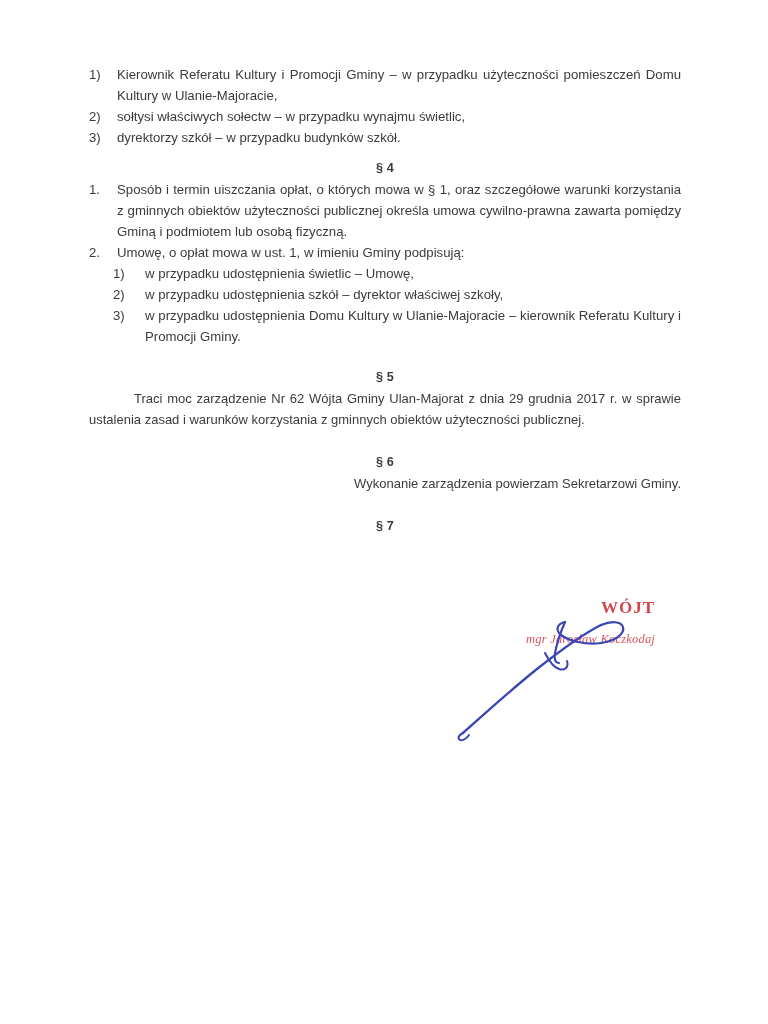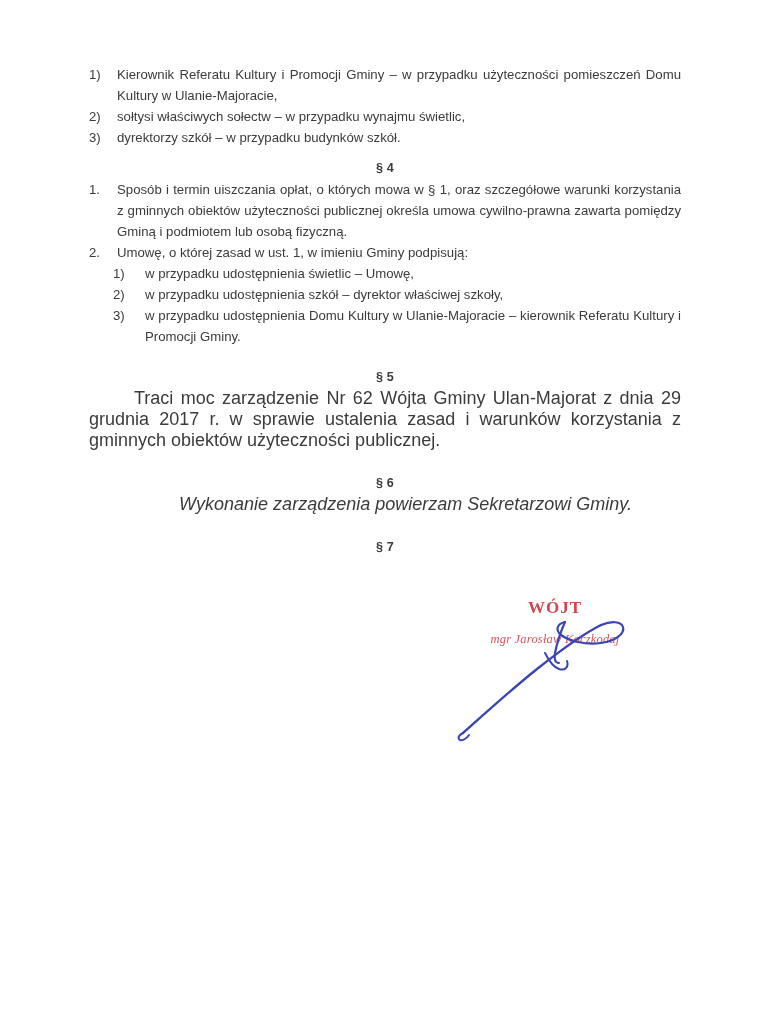--- a/index.html
+++ b/index.html
@@ -18,34 +18,33 @@
   }
   .content {
     position: absolute;
     left: 89px;
     top: 64px;
     width: 592px;
   }
 
   
   .para {
-    font-size: 18px;
+    font-size: 13px;
     line-height: 21px;
     text-align: justify;
     text-justify: inter-word;
     margin: 0;
     color: #3b3b3d;
   }
   .para.indent-first {
     text-indent: 45px;
   }
   .para.plain {
-    text-align: center;
+    text-align: right;
     margin-left: 41px;
-    font-style: italic;
   }
 
   
   .sec-heading {
     font-size: 12.6px;
     line-height: 21px;
     font-weight: bold;
     text-align: center;
     margin: 0;
     color: #3b3b3d;
@@ -105,21 +104,21 @@
     left: 455px;
     top: 598px;
     width: 200px;
     height: 150px;
   }
   .stamp {
     position: absolute;
     left: 0;
     top: 0;
     width: 200px;
-    text-align: center;
+    text-align: right;
     color: #d9484f;
   }
   .stamp-title {
     font-family: "Liberation Serif", serif;
     font-weight: bold;
     font-size: 17px;
     letter-spacing: 1px;
     line-height: 20px;
     color: #d4454b;
   }
@@ -165,21 +164,21 @@
     <div class="gap-sm"></div>
 
     <p class="sec-heading">§ 4</p>
     <ol class="olist lvl1">
       <li>
         <span class="marker">1.</span>
         <span class="body">Sposób i termin uiszczania opłat, o których mowa w § 1, oraz szczegółowe warunki korzystania z gminnych obiektów użyteczności publicznej określa umowa cywilno-prawna zawarta pomiędzy Gminą i podmiotem lub osobą fizyczną.</span>
       </li>
       <li>
         <span class="marker">2.</span>
-        <span class="body">Umowę, o której zasad w ust. 1, w imieniu Gminy podpisują:</span>
+        <span class="body">Umowę, o opłat mowa w ust. 1, w imieniu Gminy podpisują:</span>
       </li>
     </ol>
     <ol class="olist lvl2">
       <li>
         <span class="marker">1)</span>
         <span class="body">w przypadku udostępnienia świetlic – Umowę,</span>
       </li>
       <li>
         <span class="marker">2)</span>
         <span class="body">w przypadku udostępnienia szkół – dyrektor właściwej szkoły,</span>

